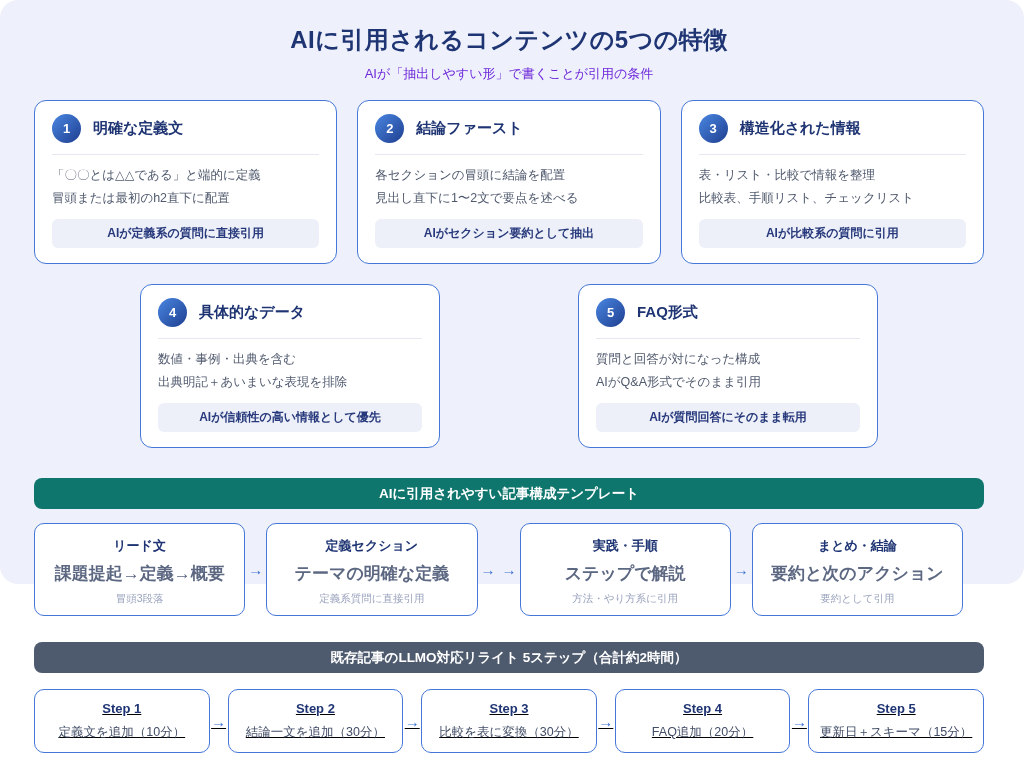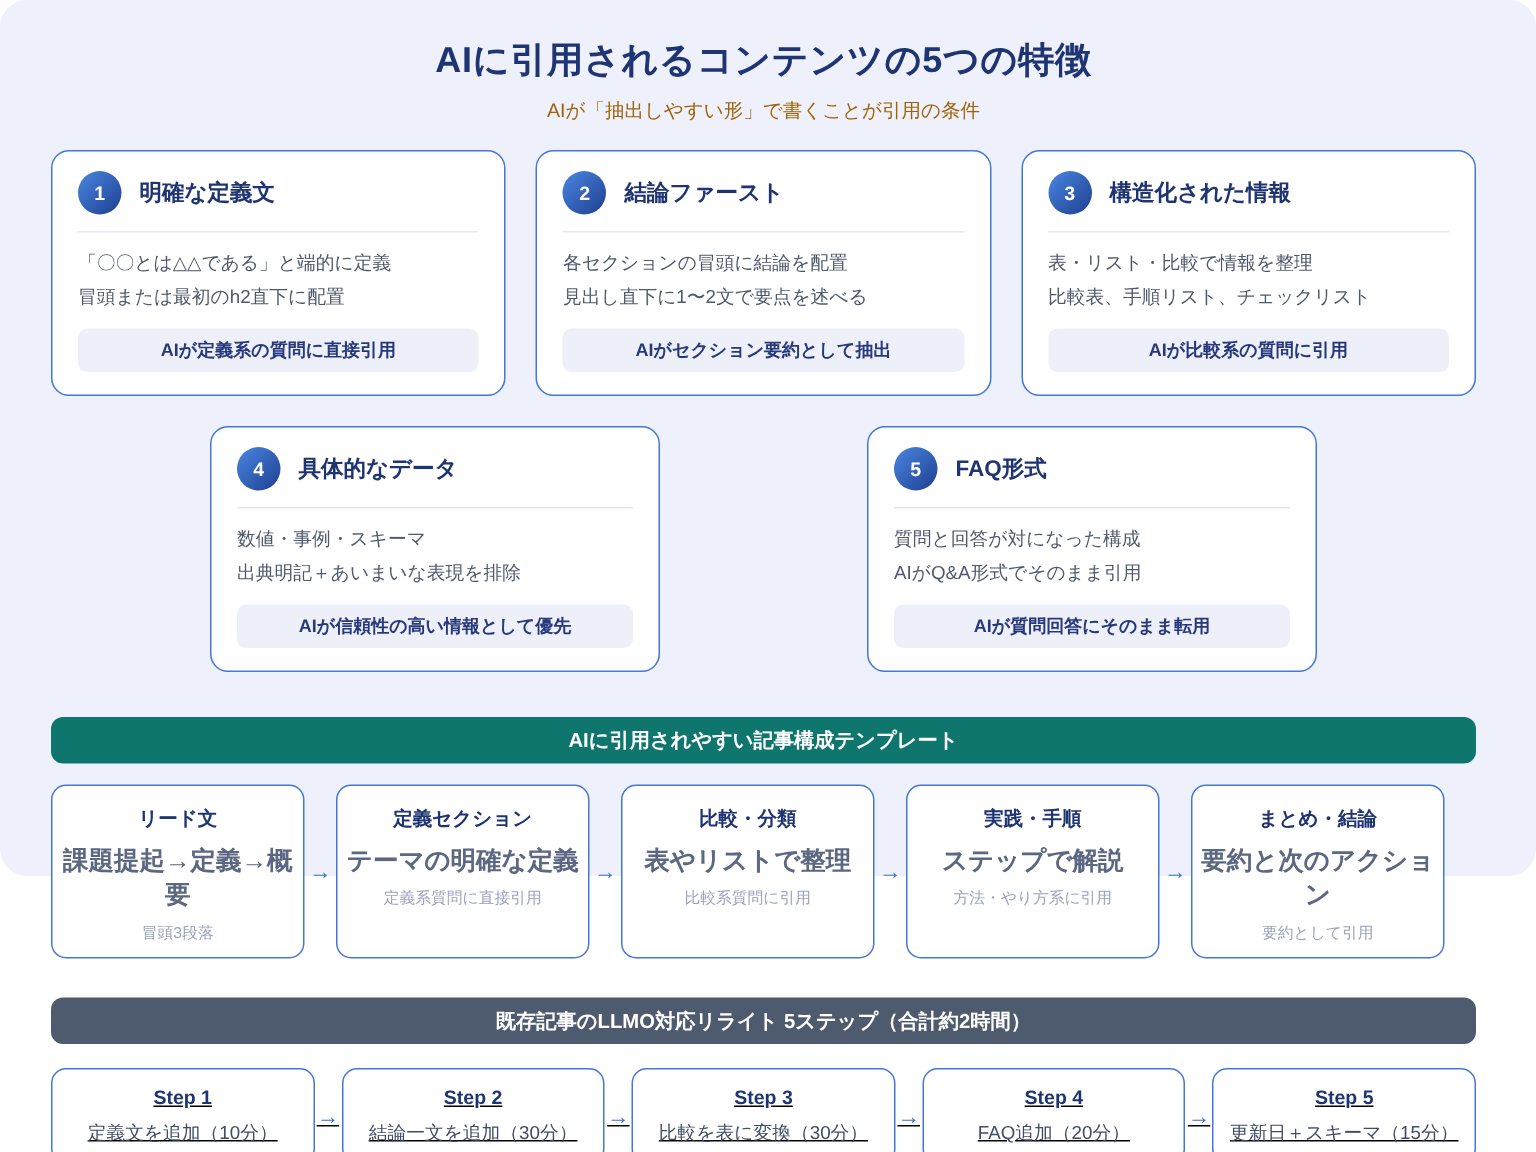--- a/index.html
+++ b/index.html
@@ -14,21 +14,21 @@
     border-radius:18px;
     padding:24px 40px 0 34px;
     position:relative;
   }
   
   .page-title {
     text-align:center; color:#1e3473; font-weight:bold;
     font-size:24px; letter-spacing:0.5px;
   }
   .page-subtitle {
-    text-align:center; color:#a16207; font-size:13px; margin-top:9px;
+    text-align:center; color:#6d28d9; font-size:13px; margin-top:9px;
   }
   
   .features-row { display:flex; gap:20px; margin-top:17px; }
   .features-row.second { justify-content:center; gap:138px; margin-top:20px; }
   .feature-card {
     background:#ffffff; border:1.6px solid #4477d8; border-radius:12px;
     padding:13px 17px 15px 17px; flex:1; min-height:136px;
   }
   .features-row.second .feature-card { flex:0 0 300px; }
   .fc-head { display:flex; align-items:center; gap:12px; }
@@ -119,21 +119,21 @@
     </div>
   </div>
 
   <div class="features-row second">
     <div class="feature-card">
       <div class="fc-head">
         <div class="fc-num">4</div>
         <div class="fc-title">具体的なデータ</div>
       </div>
       <hr class="fc-divider">
-      <div class="fc-line">数値・事例・スキーマ</div>
+      <div class="fc-line">数値・事例・出典を含む</div>
       <div class="fc-line">出典明記＋あいまいな表現を排除</div>
       <div class="fc-pill">AIが信頼性の高い情報として優先</div>
     </div>
     <div class="feature-card">
       <div class="fc-head">
         <div class="fc-num">5</div>
         <div class="fc-title">FAQ形式</div>
       </div>
       <hr class="fc-divider">
       <div class="fc-line">質問と回答が対になった構成</div>
@@ -150,25 +150,20 @@
       <div class="flow-line1">課題提起→定義→概要</div>
       <div class="flow-line2">冒頭3段落</div>
     </div>
     <div class="arrow-cell">→</div>
     <div class="flow-card">
       <div class="flow-title">定義セクション</div>
       <div class="flow-line1">テーマの明確な定義</div>
       <div class="flow-line2">定義系質問に直接引用</div>
     </div>
     <div class="arrow-cell">→</div>
-    <div class="flow-card">
-      <div class="flow-title">比較・分類</div>
-      <div class="flow-line1">表やリストで整理</div>
-      <div class="flow-line2">比較系質問に引用</div>
-    </div>
     <div class="arrow-cell">→</div>
     <div class="flow-card">
       <div class="flow-title">実践・手順</div>
       <div class="flow-line1">ステップで解説</div>
       <div class="flow-line2">方法・やり方系に引用</div>
     </div>
     <div class="arrow-cell">→</div>
     <div class="flow-card">
       <div class="flow-title">まとめ・結論</div>
       <div class="flow-line1">要約と次のアクション</div>

